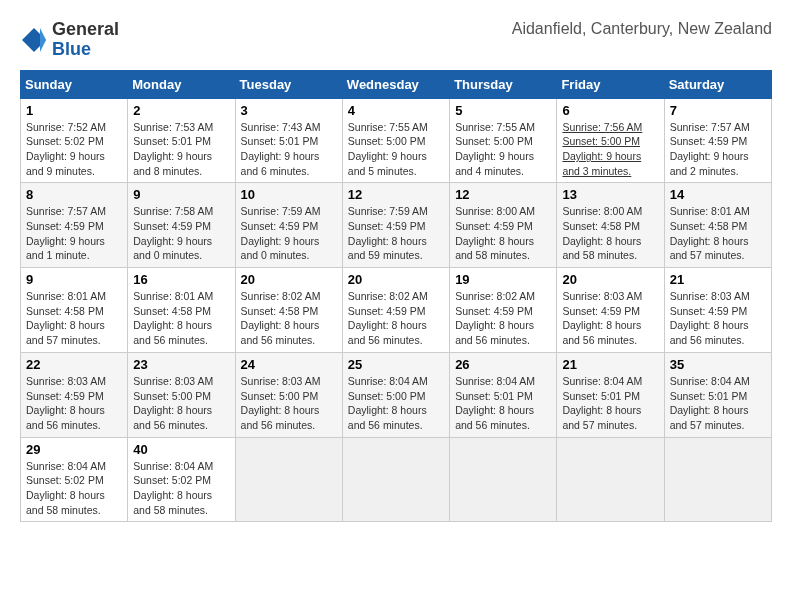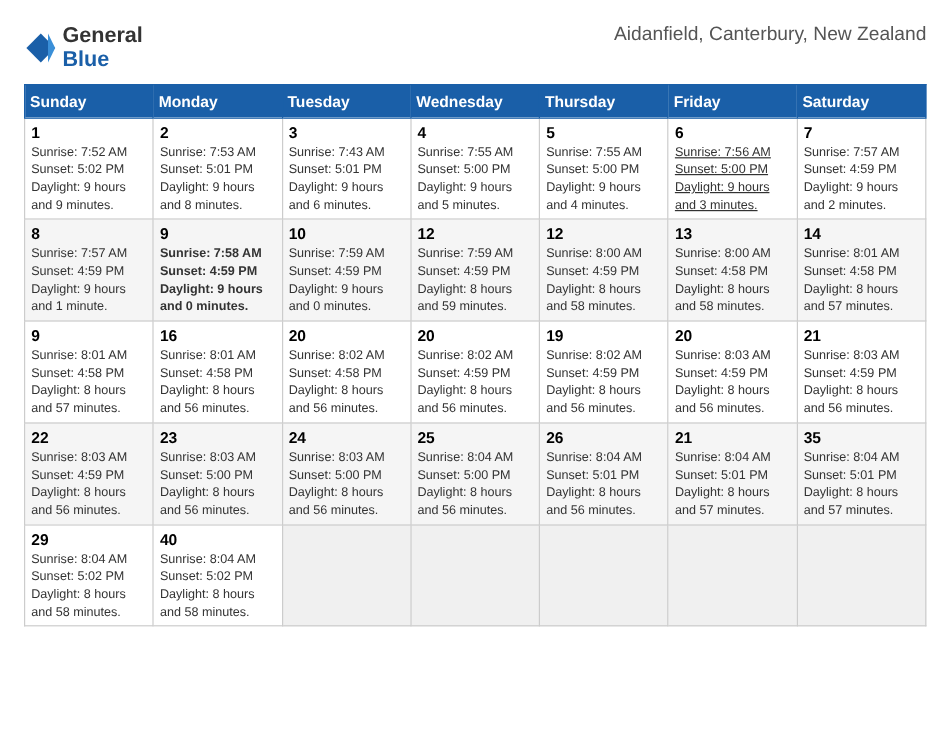--- a/index.html
+++ b/index.html
@@ -163,21 +163,21 @@
       </tr>
       <tr>
         <td>
           <span class="day-num">8</span>
           <div class="day-info" style="white-space: pre-line;">Sunrise: 7:57 AM
 Sunset: 4:59 PM
 Daylight: 9 hours and 1 minute.</div>
         </td>
         <td>
           <span class="day-num">9</span>
-          <div class="day-info" style="white-space: pre-line; font-weight: bold;">Sunrise: 7:58 AM
+          <div class="day-info" style="white-space: pre-line;">Sunrise: 7:58 AM
 Sunset: 4:59 PM
 Daylight: 9 hours and 0 minutes.</div>
         </td>
         <td>
           <span class="day-num">10</span>
           <div class="day-info" style="white-space: pre-line;">Sunrise: 7:59 AM
 Sunset: 4:59 PM
 Daylight: 9 hours and 0 minutes.</div>
         </td>
         <td>

